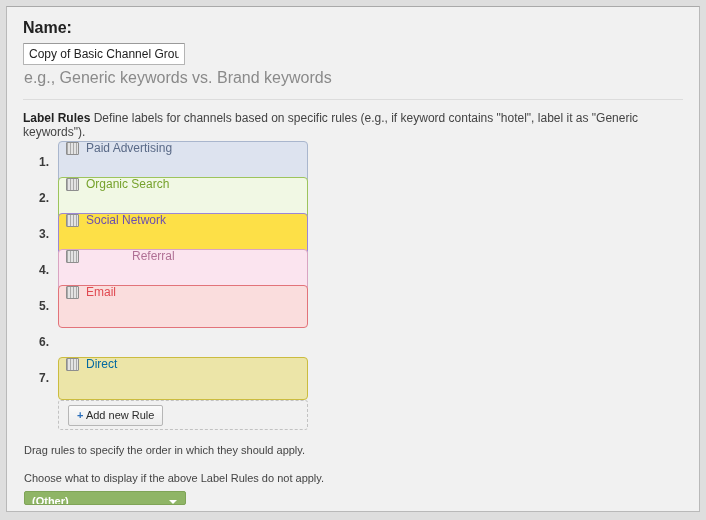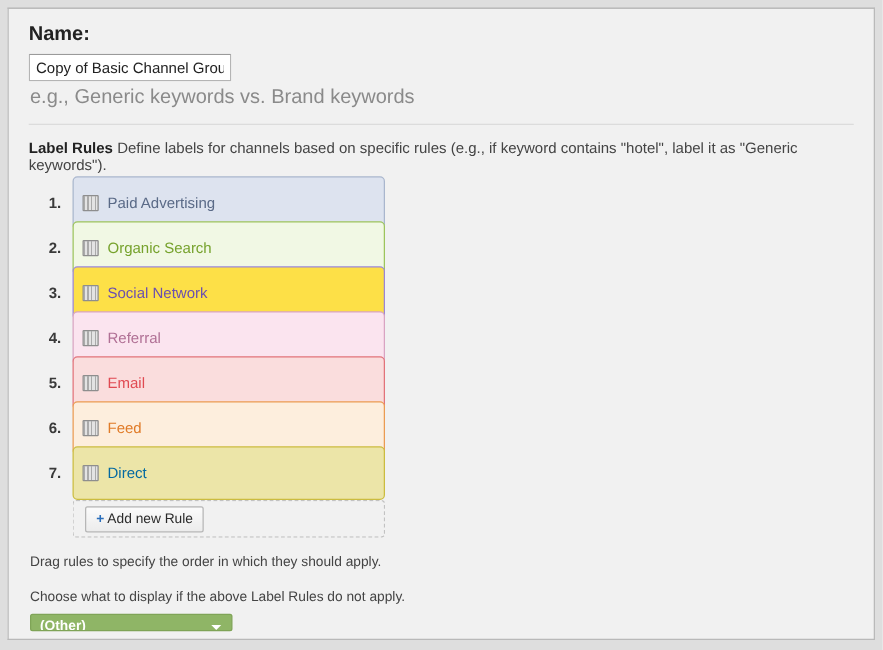--- a/index.html
+++ b/index.html
@@ -95,21 +95,20 @@
     color: #3a3a3a;
     flex: none;
   }
   .rule-box {
     width: 250px;
     height: 43px;
     box-sizing: border-box;
     border: 1px solid;
     border-radius: 4px;
     display: flex;
-    align-items: center;
     padding-left: 7px;
     cursor: move;
   }
   .drag-handle {
     width: 11px;
     height: 11px;
     flex: none;
     margin-right: 7px;
     border: 1px solid #8e8e8e;
     background:
@@ -227,38 +226,34 @@
         </div>
         <div class="rule-row">
           <div class="rule-num">3.</div>
           <div class="rule-box" style="background: #fde047; border-color: rgb(155, 134, 214);">
             <span class="drag-handle"></span>
             <span class="rule-label" style="color: rgb(107, 79, 176);">Social Network</span>
           </div>
         </div>
         <div class="rule-row">
           <div class="rule-num">4.</div>
-          <div class="rule-box" style="background: rgb(251, 228, 239); border-color: rgb(217, 164, 194);">
+          <div class="rule-box" style="background: rgb(251, 228, 239); border-color: rgb(217, 164, 194); gap: 46px;">
             <span class="drag-handle"></span>
             <span class="rule-label" style="color: rgb(176, 112, 149);">Referral</span>
           </div>
         </div>
         <div class="rule-row">
           <div class="rule-num">5.</div>
           <div class="rule-box" style="background: rgb(250, 221, 221); border-color: rgb(226, 115, 122);">
             <span class="drag-handle"></span>
             <span class="rule-label" style="color: rgb(224, 74, 82);">Email</span>
           </div>
         </div>
         <div class="rule-row">
           <div class="rule-num">6.</div>
-          <div class="rule-box" style="background: rgb(253, 238, 221); border-color: rgb(235, 155, 82);">
-            <span class="drag-handle"></span>
-            <span class="rule-label" style="color: rgb(224, 123, 40);">Feed</span>
-          </div>
         </div>
         <div class="rule-row">
           <div class="rule-num">7.</div>
           <div class="rule-box" style="background: rgb(236, 229, 168); border-color: rgb(203, 188, 63);">
             <span class="drag-handle"></span>
             <span class="rule-label" style="color: #0369a1;">Direct</span>
           </div>
         </div>
       </div>
 

